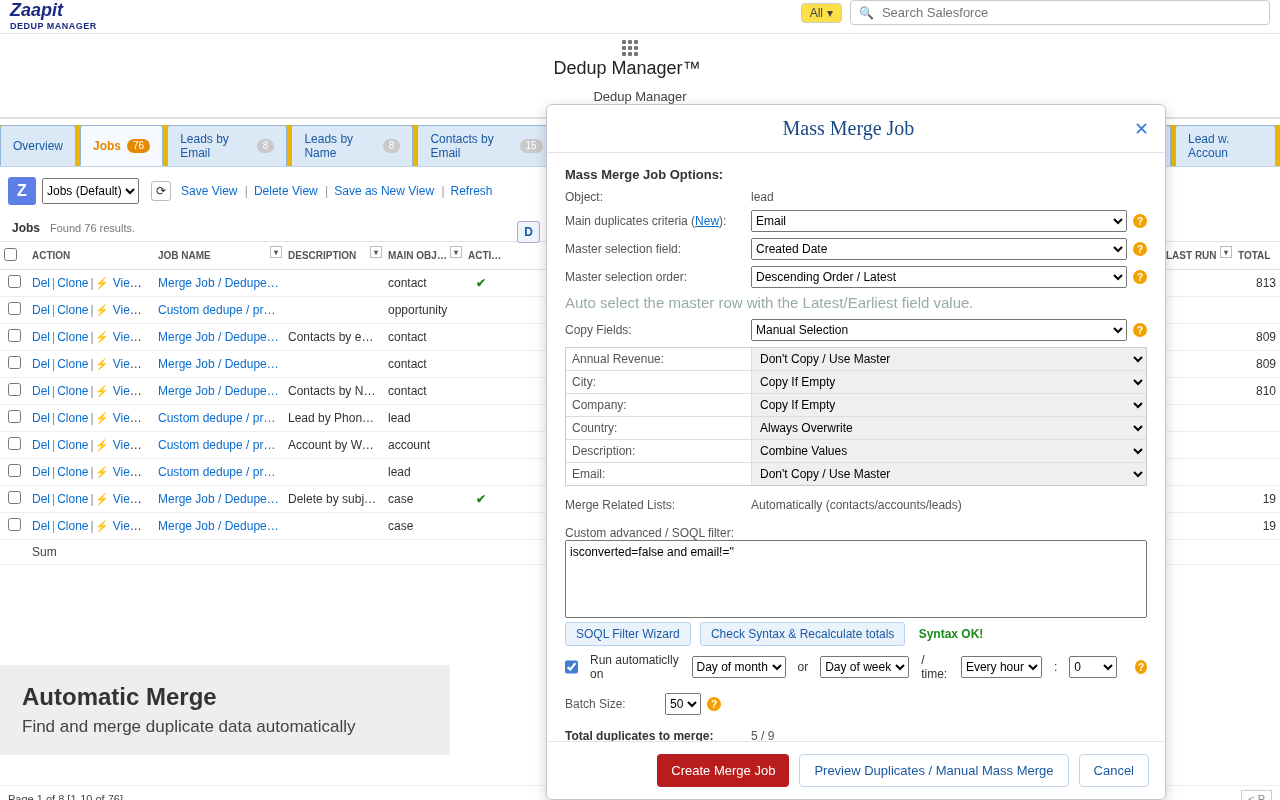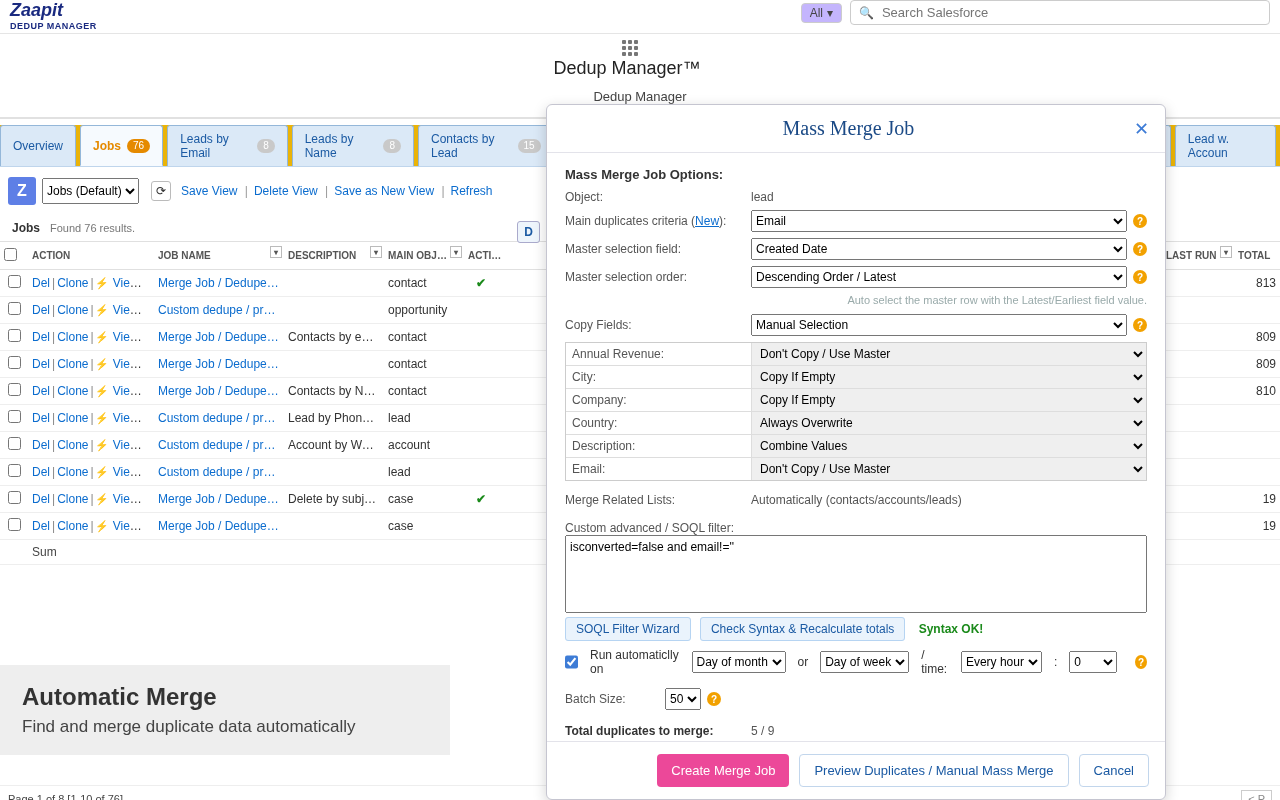--- a/index.html
+++ b/index.html
@@ -2,21 +2,21 @@
 <html><head>
 <meta charset="utf-8">
 <style>
 * { box-sizing: border-box; margin: 0; padding: 0; font-family: Arial, Helvetica, sans-serif; }
 body { background: #fff; color: #333; font-size: 12px; }
 .top-header { display: flex; align-items: center; padding: 0 10px 2px 10px; border-bottom: 1px solid #e5e5e5; }
 .logo-block { margin-right: 20px; }
 .logo-name { color: #1a2a80; font-weight: bold; font-size: 18px; font-style: italic; }
 .logo-sub  { color: #1a2a80; font-weight: bold; font-size: 9px; letter-spacing: 0.5px; }
 .sf-search-wrap { margin-left: auto; display:flex; align-items:center; gap:8px; padding-bottom:6px;}
-.sf-scope { border:1px solid #ccc; border-radius:4px; padding:2px 8px; background:#c4b5fd; font-size:12px; color:#444; display:flex; align-items:center; gap:4px;}
+.sf-scope { border:1px solid #ccc; border-radius:4px; padding:2px 8px; background:#fde047; font-size:12px; color:#444; display:flex; align-items:center; gap:4px;}
 .sf-search { width: 420px; border:1px solid #ccc; border-radius:4px; padding:4px 8px; display:flex; align-items:center; gap:8px;}
 .sf-search input { border:none; outline:none; width:100%; font-size:13px; color:#888;}
 .second-bar { display:flex; align-items:center; padding:6px 10px 0 10px; border-bottom:2px solid #e1e1e1;flex-direction:column;}
 .icon-waffle { width:18px; height:18px; display:grid; grid-template-columns:repeat(3,4px); grid-template-rows:repeat(3,4px); gap:2px; margin-right:18px;}
 .icon-waffle span { width:4px;height:4px;background:#777;border-radius:1px;}
 .app-name { font-size:18px; font-weight:400; color:#222; margin-right:26px;}
 .workspace-tab { border:none; border-bottom:3px solid #0176d3; padding:10px 16px; font-size:13px; color:#444; background:#fff;}
 .subtabs { display:flex; border-bottom:1px solid #bfd5ec; background:#eab308; padding:0; margin-top:6px;}
 .subtab  { position:relative; border:1px solid #94b7d9; border-bottom:none; border-radius:3px 3px 0 0; margin-right:4px; padding:6px 12px; font-size:12px; color:#1b5aa3; background:#dbe9f7; display:flex; align-items:center; gap:6px; cursor:pointer;}
 .subtab.active { background:#f6fafe; border-bottom:1px solid #f6fafe; }
@@ -66,37 +66,37 @@
 .modal-close { color:#3e7cd6; font-size:18px; cursor:pointer;}
 .modal-body { flex:1; overflow:auto; padding:14px 18px 10px 18px;}
 .modal-body::-webkit-scrollbar { width:10px;}
 .modal-body::-webkit-scrollbar-thumb { background:#c2c2c2; border-radius:4px;}
 .section-title { font-size:13px; font-weight:bold; color:#333; margin-bottom:8px;}
 .opt-row { display:flex; align-items:center; margin-bottom:6px;}
 .opt-label { width:186px; color:#555; font-size:12px;}
 .opt-val   { font-size:12px; color:#555;}
 .opt-select { flex:1; font-size:12px; height:22px;}
 .help { width:14px;height:14px;border-radius:50%;background:#f2a100;color:#fff;font-size:10px; display:inline-flex;align-items:center;justify-content:center; margin-left:6px; font-weight:bold;}
-.hint { font-size:11px; color:#9aa; margin-bottom:8px;text-align:right;}
+.hint { font-size:15px; color:#9aa; margin-bottom:8px;}
 .copy-grid { border:1px solid #ccc; margin-bottom:12px; max-height:160px; overflow:auto;}
 .copy-row { display:flex; border-bottom:1px solid #ddd;}
 .copy-row:last-child{border-bottom:none;}
 .copy-name { width:186px; padding:4px 6px; border-right:1px solid #ddd; font-size:12px; color:#555;}
 .copy-sel  { flex:1;}
 .copy-sel select { width:100%; height:22px; border:none; font-size:12px; padding-left:4px;}
 .copy-grid::-webkit-scrollbar{width:10px;} .copy-grid::-webkit-scrollbar-thumb{background:#c2c2c2;}
 .filter-area { width:100%; height:78px; font-size:12px; padding:4px; resize:none;}
 .btn-lite { border:1px solid #b6d4f2; background:#eaf3fc; color:#1b5aa3; padding:4px 10px; border-radius:3px; font-size:12px; cursor:pointer; margin-right:6px;}
 .syntax-ok { color:#1b8a1b; font-weight:bold; margin-left:4px;}
 .sched-row { display:flex; align-items:center; gap:12px; margin:12px 0; font-size:12px;}
 .sched-sel { height:22px; font-size:12px;}
 .chk { width:14px;height:14px; accent-color:#3e7cd6;}
 .tip { font-size:11px; color:#9aa; margin-top:6px;}
 .modal-footer { border-top:1px solid #e3e3ea; padding:12px 16px; display:flex; gap:10px; justify-content:flex-end;}
-.btn-primary { background:#ec4899; color:#fff; border:none; border-radius:4px; padding:8px 14px; font-size:13px; cursor:pointer;}
+.btn-primary { background:#b91c1c; color:#fff; border:none; border-radius:4px; padding:8px 14px; font-size:13px; cursor:pointer;}
 .btn-secondary { background:#fff; color:#1b5aa3; border:1px solid #c2d6ec; border-radius:4px; padding:8px 14px; font-size:13px; cursor:pointer;}
 </style>
 </head>
 <body>
 
 <div class="top-header">
   <div class="logo-block">
     <div class="logo-name">Zaapit</div>
     <div class="logo-sub">DEDUP MANAGER</div>
   </div>
@@ -138,21 +138,21 @@
     </div>
     <div class="subtab">
       <span class="label">Leads by Email</span>
       <span class="badge gray">8</span>
     </div>
     <div class="subtab">
       <span class="label">Leads by Name</span>
       <span class="badge gray">8</span>
     </div>
     <div class="subtab">
-      <span class="label">Contacts by Lead</span>
+      <span class="label">Contacts by Email</span>
       <span class="badge gray">15</span>
     </div>
     <div class="subtab">
       <span class="label">Contacts by Name</span>
       <span class="badge gray">11</span>
     </div>
     <div class="subtab">
       <span class="label">Accounts by Name</span>
       <span class="badge gray">2</span>
     </div>

